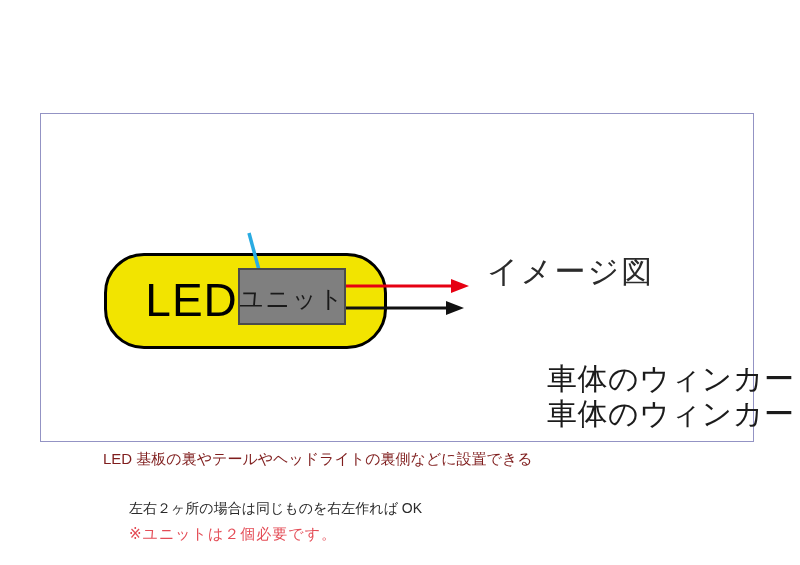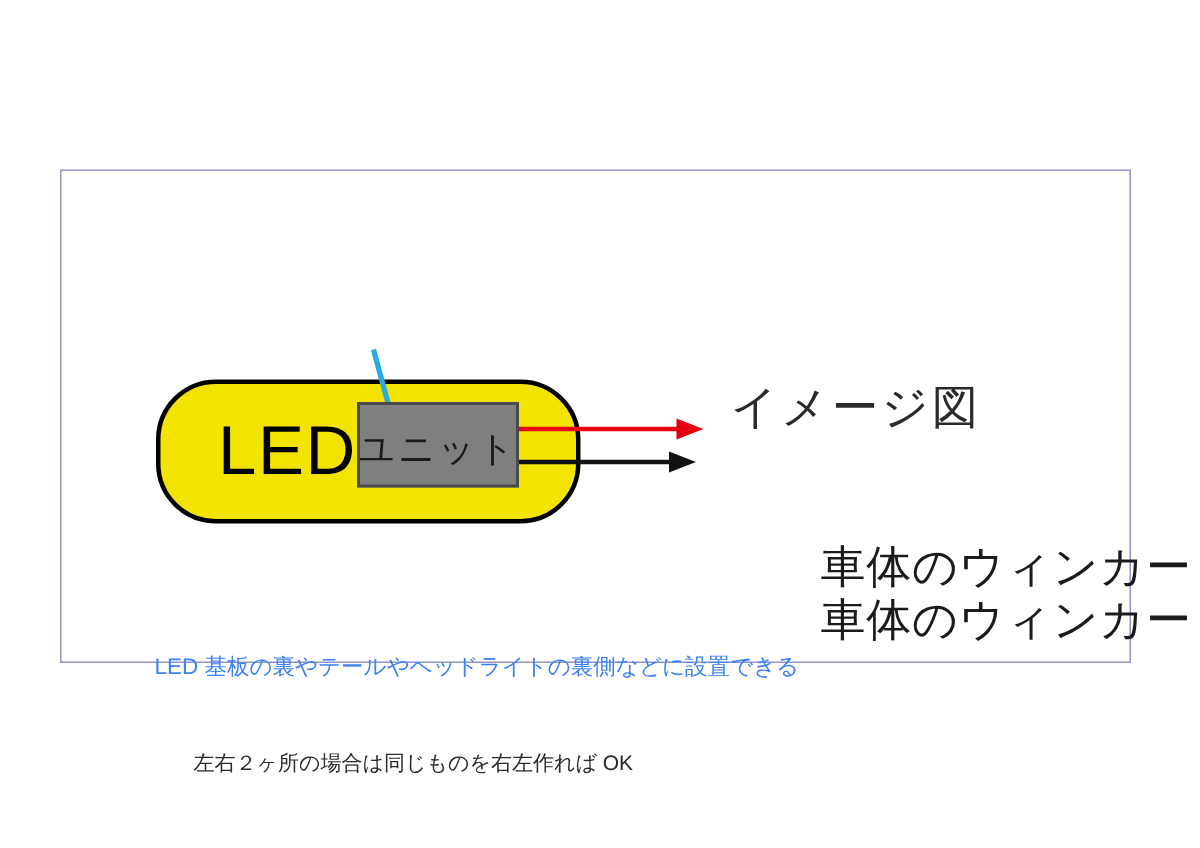--- a/index.html
+++ b/index.html
@@ -65,23 +65,23 @@
     left: 506px; top: 247px;
     font-size: 30px;
     line-height: 35px;
     color: #1b1b1b;
     letter-spacing: 0.5px;
     white-space: nowrap;
   }
 
   .caption-text {
     position: absolute;
-    left: 62px; top: 321px;
+    left: 62px; top: 336px;
     font-size: 15px;
-    color: #3b82f6;
+    color: #7f1d1d;
     white-space: nowrap;
   }
 
   .note-text {
     position: absolute;
     left: 88px; top: 386px;
     font-size: 14px;
     color: #2a2a2a;
     white-space: nowrap;
   }
@@ -107,20 +107,21 @@
 
   <div class="destination-text">
     <div>車体のウィンカー</div>
     <div>車体のウィンカー</div>
   </div>
 
   <div class="caption-text">LED 基板の裏やテールやヘッドライトの裏側などに設置できる</div>
 
   <div class="note-text">左右２ヶ所の場合は同じものを右左作れば OK</div>
 
+  <div class="warning-text" style="color: rgb(228, 77, 87);">※ユニットは２個必要です。</div>
 
 </div>
 
 <svg class="wiring-svg" viewBox="0 0 800 565" xmlns="http://www.w3.org/2000/svg">
   <line x1="249" y1="233" x2="259" y2="270" stroke-width="3.5" stroke="#29abe2"></line>
   <line x1="341" y1="286" x2="452" y2="286" stroke-width="3" stroke="#e60012"></line>
   <polygon points="451,279 469,286 451,293" fill="#e60012"></polygon>
   <line x1="341" y1="308" x2="447" y2="308" stroke-width="3" stroke="#111111"></line>
   <polygon points="446,301 464,308 446,315" fill="#111111"></polygon>
 </svg>

